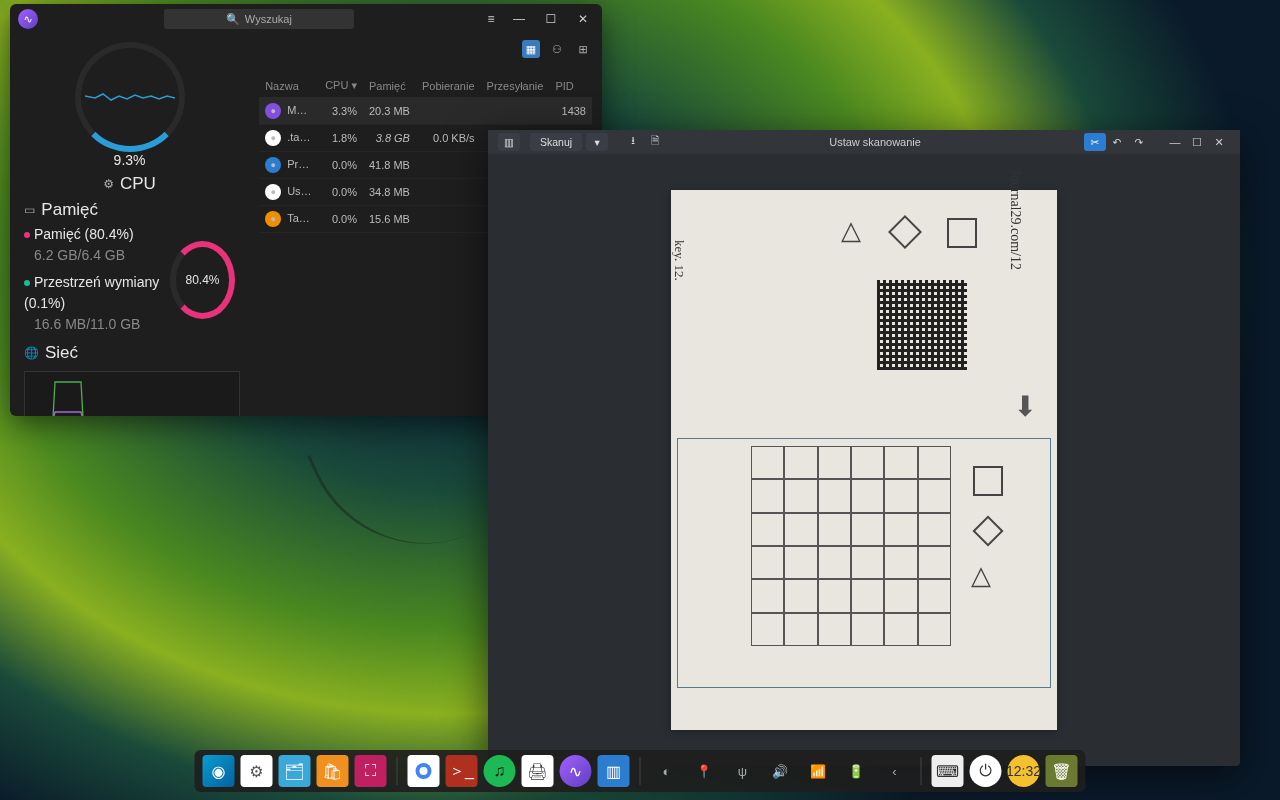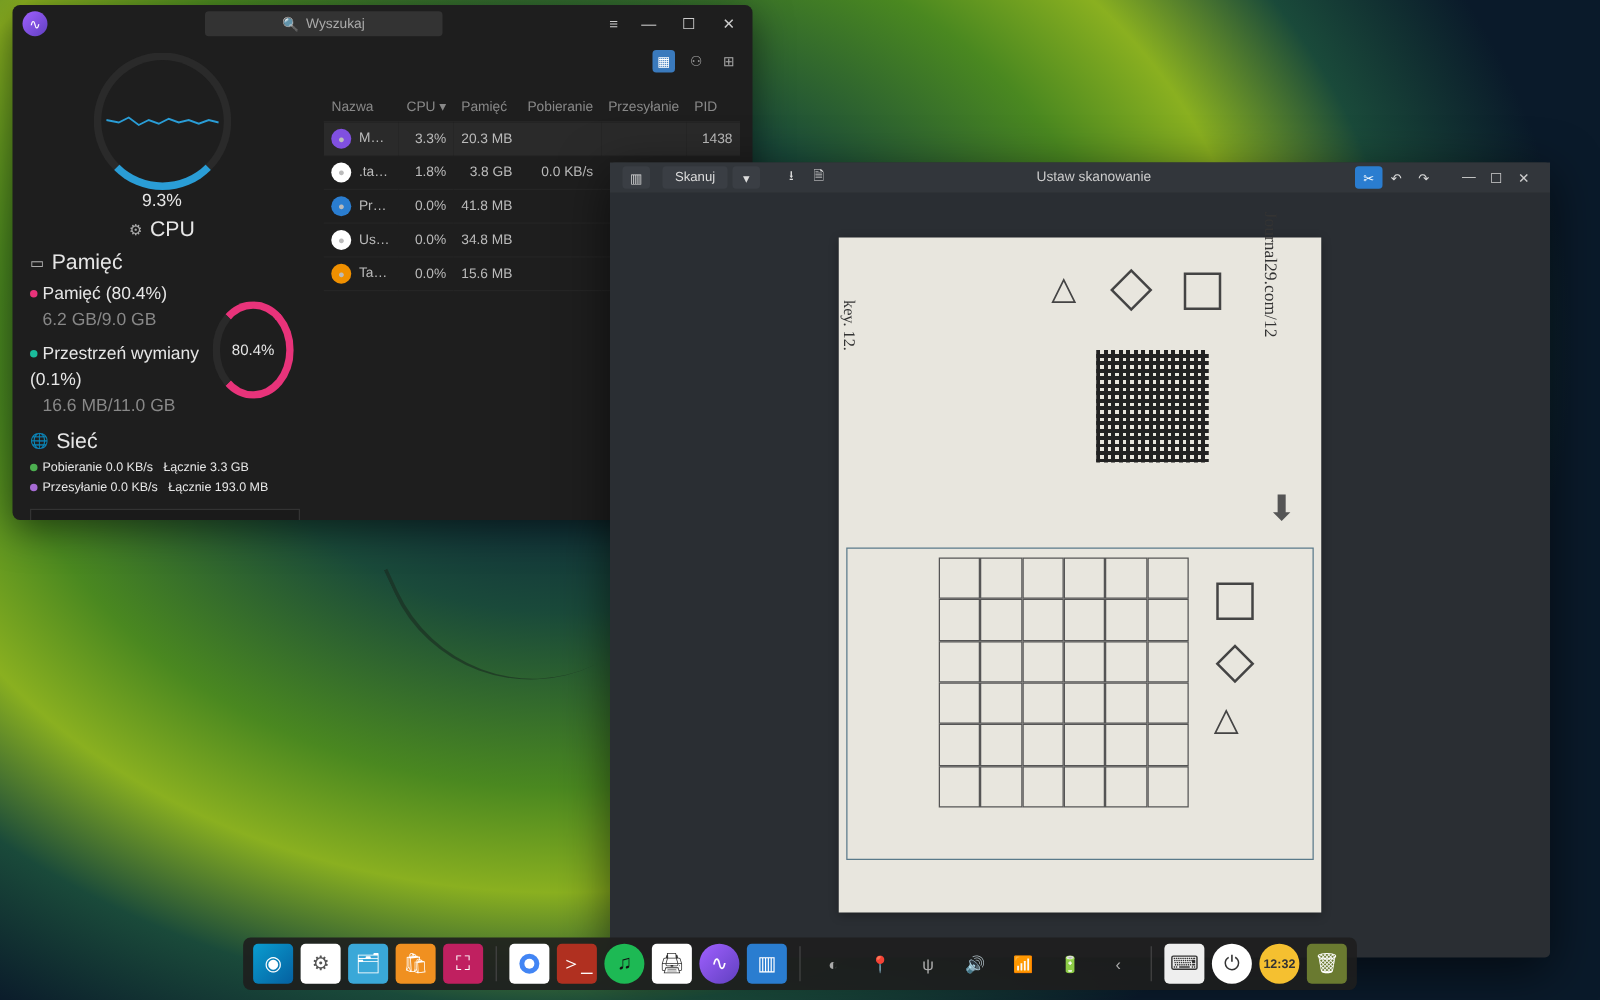--- a/index.html
+++ b/index.html
@@ -114,37 +114,31 @@
         <span class="sec-icon">⚙</span>
         <span>CPU</span>
       </div>
       <div class="sec-title">
         <span class="sec-icon">▭</span>
         <span>Pamięć</span>
       </div>
       <div class="mem-block">
         <div class="mem-info">
           <div><span class="dot pink"></span><span>Pamięć (80.4%)</span></div>
-          <div style="padding-left:10px;color:#888;">6.2 GB/9.0 GB</div>
+          <div style="padding-left:10px;color:#888;">6.2 GB/6.4 GB</div>
           <div style="margin-top:6px;"><span class="dot cyan"></span><span>Przestrzeń wymiany (0.1%)</span></div>
           <div style="padding-left:10px;color:#888;">16.6 MB/11.0 GB</div>
         </div>
         <div class="gauge-mem">
           <span>80.4%</span>
         </div>
       </div>
       <div class="sec-title" style="margin-top:8px;">
         <span class="sec-icon">🌐</span>
         <span>Sieć</span>
-      </div>
-      <div class="net-info">
-        <span class="dot green"></span><span>Pobieranie 0.0 KB/s</span>
-        &nbsp;&nbsp;<span>Łącznie 3.3 GB</span><br>
-        <span class="dot purple"></span><span>Przesyłanie 0.0 KB/s</span>
-        &nbsp;&nbsp;<span>Łącznie 193.0 MB</span>
       </div>
       <div class="net-chart">
         <svg width="214" height="52">
           <polyline points="0,46 28,46 30,10 56,10 58,46 214,46" stroke="#4caf50" fill="none" stroke-width="1.3"></polyline>
           <polyline points="0,48 28,48 30,40 56,40 58,48 214,48" stroke="#a66bd4" fill="none" stroke-width="1.3"></polyline>
         </svg>
       </div>
     </div>
     <div class="mon-right">
       <div class="mon-toolbar">
@@ -168,21 +162,21 @@
               <td><span class="proc-icon" style="background:#8050e0;">●</span>Monit…</td>
               <td style="text-align:right;">3.3%</td>
               <td style="text-align:center;">20.3 MB</td>
               <td style="text-align:right;"></td>
               <td style="text-align:right;"></td>
               <td style="text-align:right;">1438</td>
             </tr>
             <tr class="row">
               <td><span class="proc-icon" style="background:#ffffff;">●</span>.table …</td>
               <td style="text-align:right;">1.8%</td>
-              <td style="text-align:right;">3.8 GB</td>
+              <td style="text-align:right;font-style:italic;">3.8 GB</td>
               <td style="text-align:right;">0.0 KB/s</td>
               <td style="text-align:right;">0.0 KB/s</td>
               <td style="text-align:right;">20522</td>
             </tr>
             <tr class="row">
               <td><span class="proc-icon" style="background:#2a7dd0;">●</span>Prost…</td>
               <td style="text-align:right;">0.0%</td>
               <td style="text-align:right;">41.8 MB</td>
               <td style="text-align:right;"></td>
               <td style="text-align:right;"></td>
@@ -309,15 +303,15 @@
   <div class="dock-icon" style="color:#aaa;font-size:13px;">◐</div>
   <div class="dock-icon" style="color:#aaa;font-size:13px;">📍</div>
   <div class="dock-icon" style="color:#aaa;font-size:13px;">ψ</div>
   <div class="dock-icon" style="color:#aaa;font-size:13px;">🔊</div>
   <div class="dock-icon" style="color:#aaa;font-size:13px;">📶</div>
   <div class="dock-icon" style="color:#aaa;font-size:13px;">🔋</div>
   <div class="dock-icon" style="color:#aaa;font-size:13px;">‹</div>
   <div class="dock-sep"></div>
   <div class="dock-icon" style="background:#eee;color:#333;">⌨</div>
   <div class="dock-icon" style="background:#fff;color:#333;border-radius:50%;">⏻</div>
-  <div class="dock-icon" style="background:#f5c030;color:#333;border-radius:50%;font-size:10px;font-weight:bold;">12:32</div>
+  <div class="dock-icon" style="background:#f5c030;color:#333;border-radius:50%;font-size:14px;font-weight:normal;">12:32</div>
   <div class="dock-icon" style="background:#6a7a30;">🗑</div>
 </div>
 
 </body></html>

